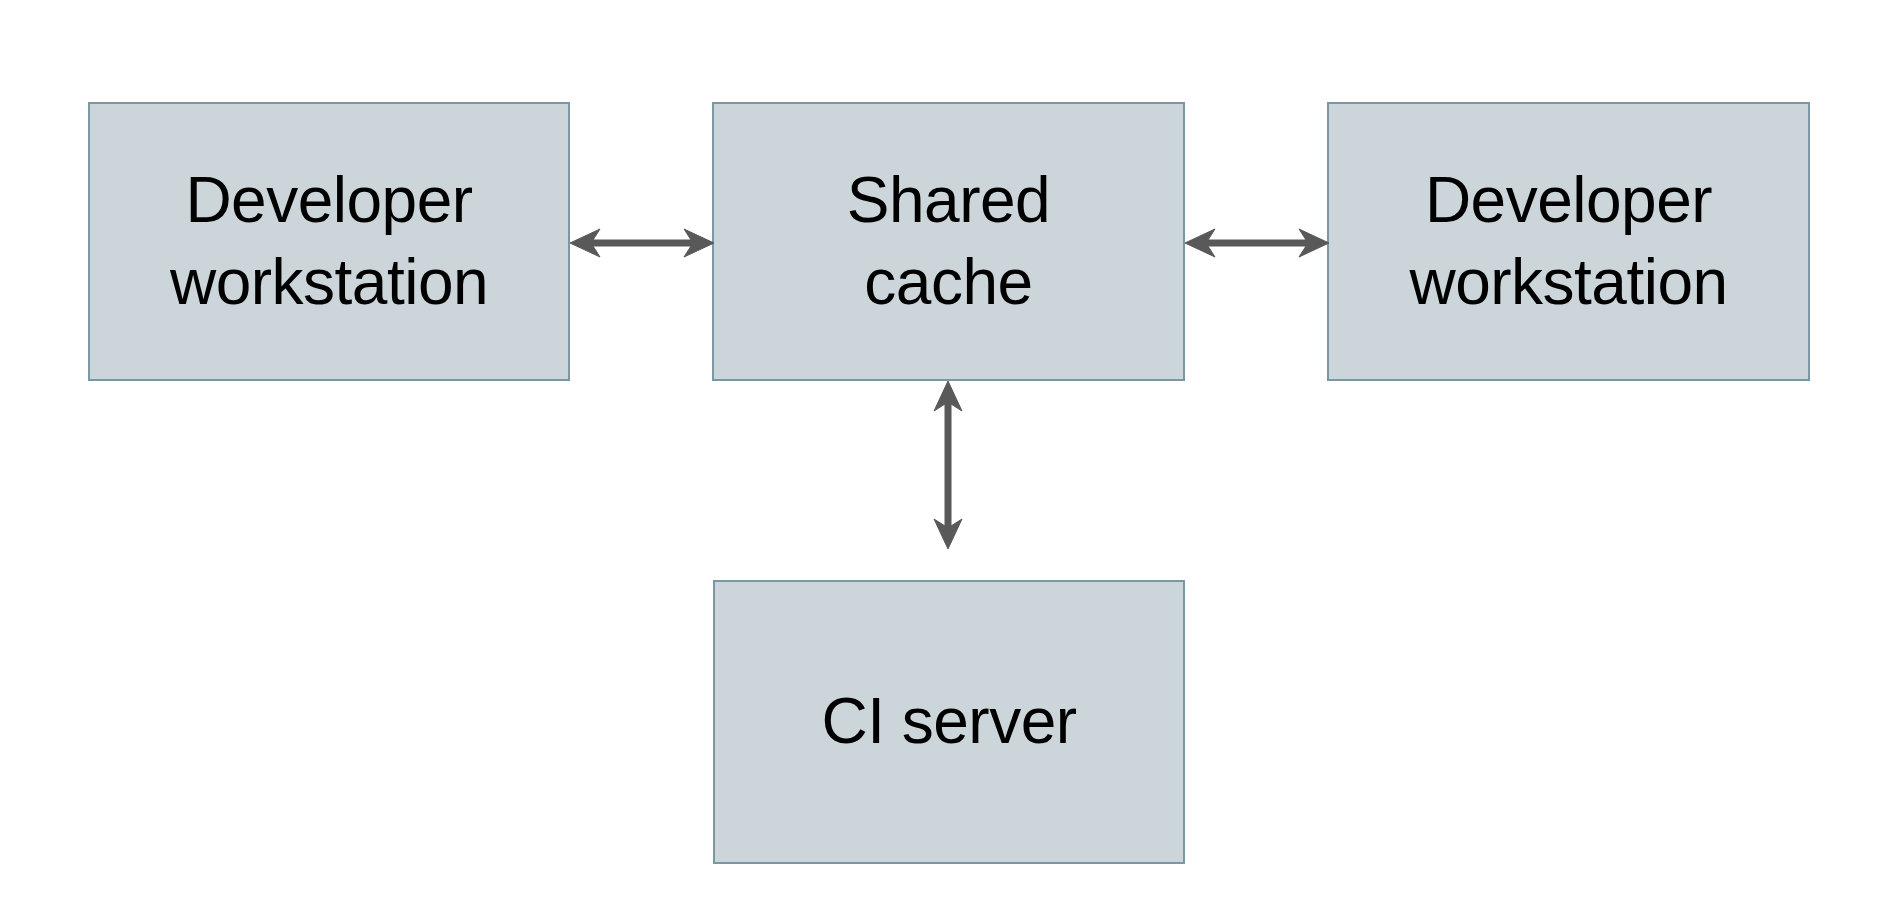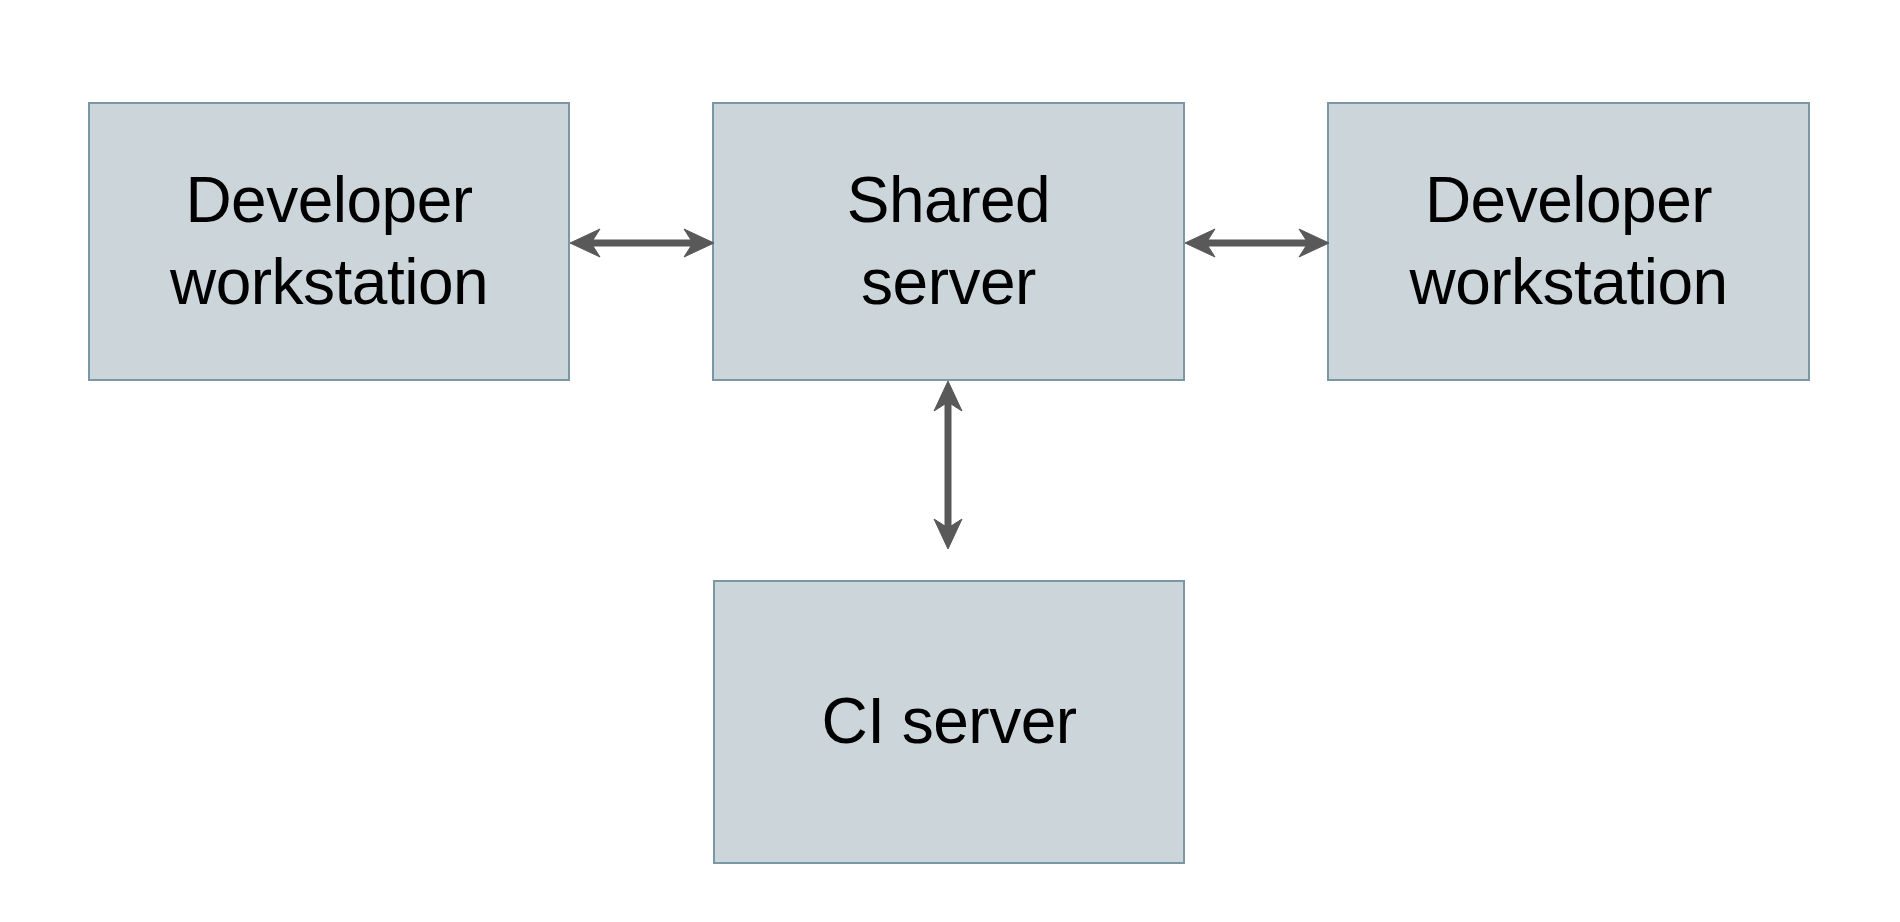--- a/index.html
+++ b/index.html
@@ -61,21 +61,21 @@
 
 <div id="canvas">
 
   <div class="node" id="node-dev-left">
     <span class="node-label">Developer
 workstation</span>
   </div>
 
   <div class="node" id="node-cache">
     <span class="node-label">Shared
-server</span>
+cache</span>
   </div>
 
   <div class="node" id="node-dev-right">
     <span class="node-label">Developer
 workstation</span>
   </div>
 
   <div class="node" id="node-ci">
     <span class="node-label">CI server</span>
   </div>

